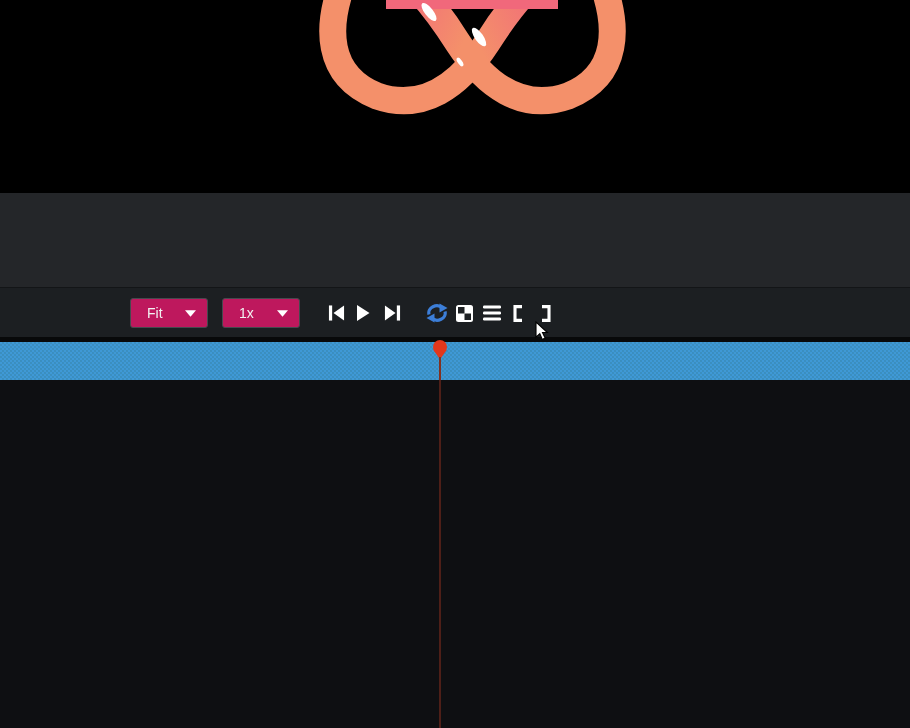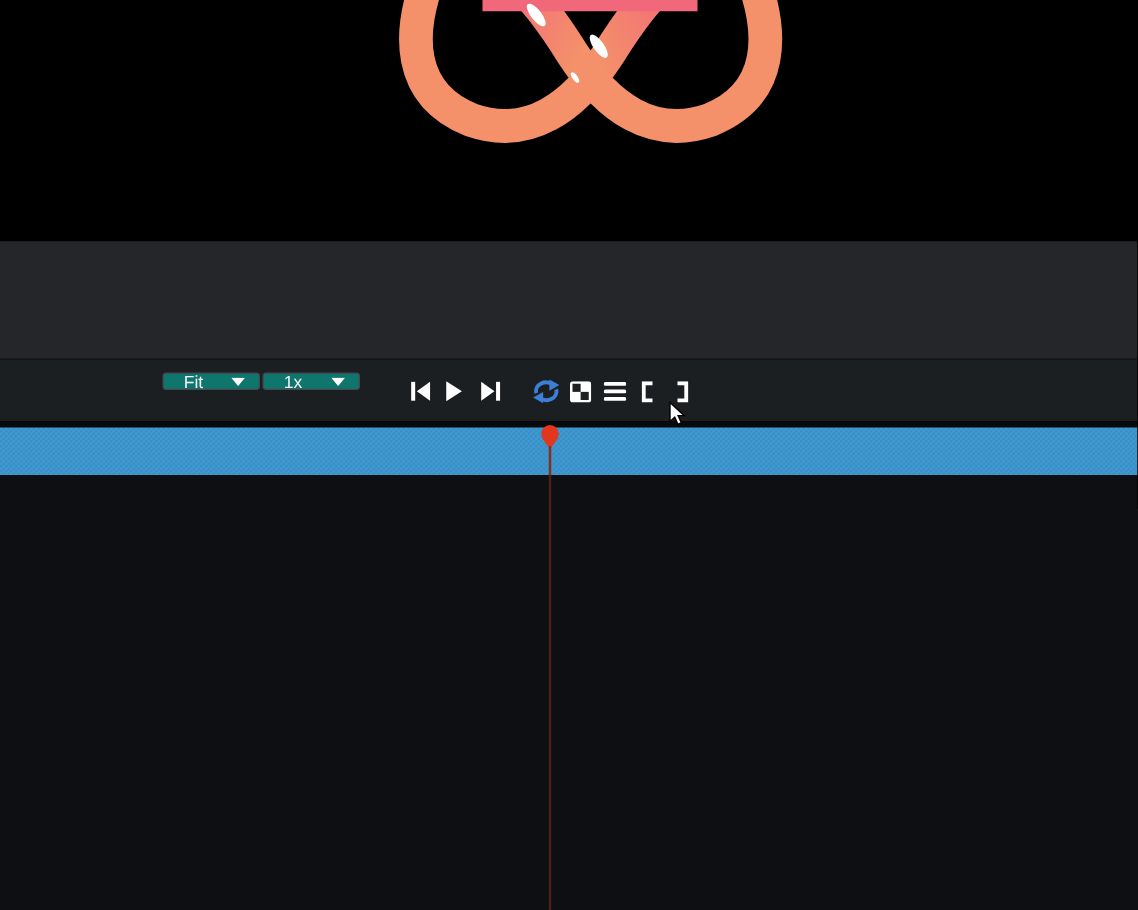--- a/index.html
+++ b/index.html
@@ -25,22 +25,22 @@
   .timeline.tex{
     background-image:
       linear-gradient(45deg, rgba(30,70,30,0.12) 25%, transparent 25%, transparent 75%, rgba(30,70,30,0.12) 75%),
       linear-gradient(45deg, rgba(30,70,30,0.12) 25%, transparent 25%, transparent 75%, rgba(30,70,30,0.12) 75%);
     background-position:0 0,2px 2px;background-size:4px 4px;
   }
   .stage-bottom{left:0;top:380px;width:910px;height:348px;background:#0e0f12;}
 
   
   .select{
-    position:absolute;top:10px;width:78px;height:14px;box-sizing:border-box;
-    background:#0f766e;border:1px solid #46494e;border-radius:3px;
+    position:absolute;top:10px;width:78px;height:30px;box-sizing:border-box;
+    background:#be185d;border:1px solid #46494e;border-radius:3px;
     display:flex;align-items:center;justify-content:space-between;
     padding:0 11px 0 16px;cursor:pointer;
   }
   .select-label{color:#f2f2f2;font-size:14px;line-height:1;}
   .chev{display:flex;align-items:center;}
   .icon-btn{
     position:absolute;top:10px;height:30px;width:24px;
     display:flex;align-items:center;justify-content:center;cursor:pointer;
   }
   .icon-btn svg{display:block;}
@@ -89,21 +89,21 @@
 
   <div class="select" style="left:130px">
     <span class="select-label">Fit</span>
     <span class="chev">
       <svg width="11" height="7" viewBox="0 0 10 6">
           <polygon points="0,0 10,0 5,6" fill="#ffffff"></polygon>
         </svg>
     </span>
   </div>
 
-  <div class="select" style="left:210px">
+  <div class="select" style="left:222px">
     <span class="select-label">1x</span>
     <span class="chev">
       <svg width="11" height="7" viewBox="0 0 10 6">
           <polygon points="0,0 10,0 5,6" fill="#ffffff"></polygon>
         </svg>
     </span>
   </div>
 
   <div class="icon-btn" style="left:324px">
     <svg width="17" height="16" viewBox="0 0 18 16">

